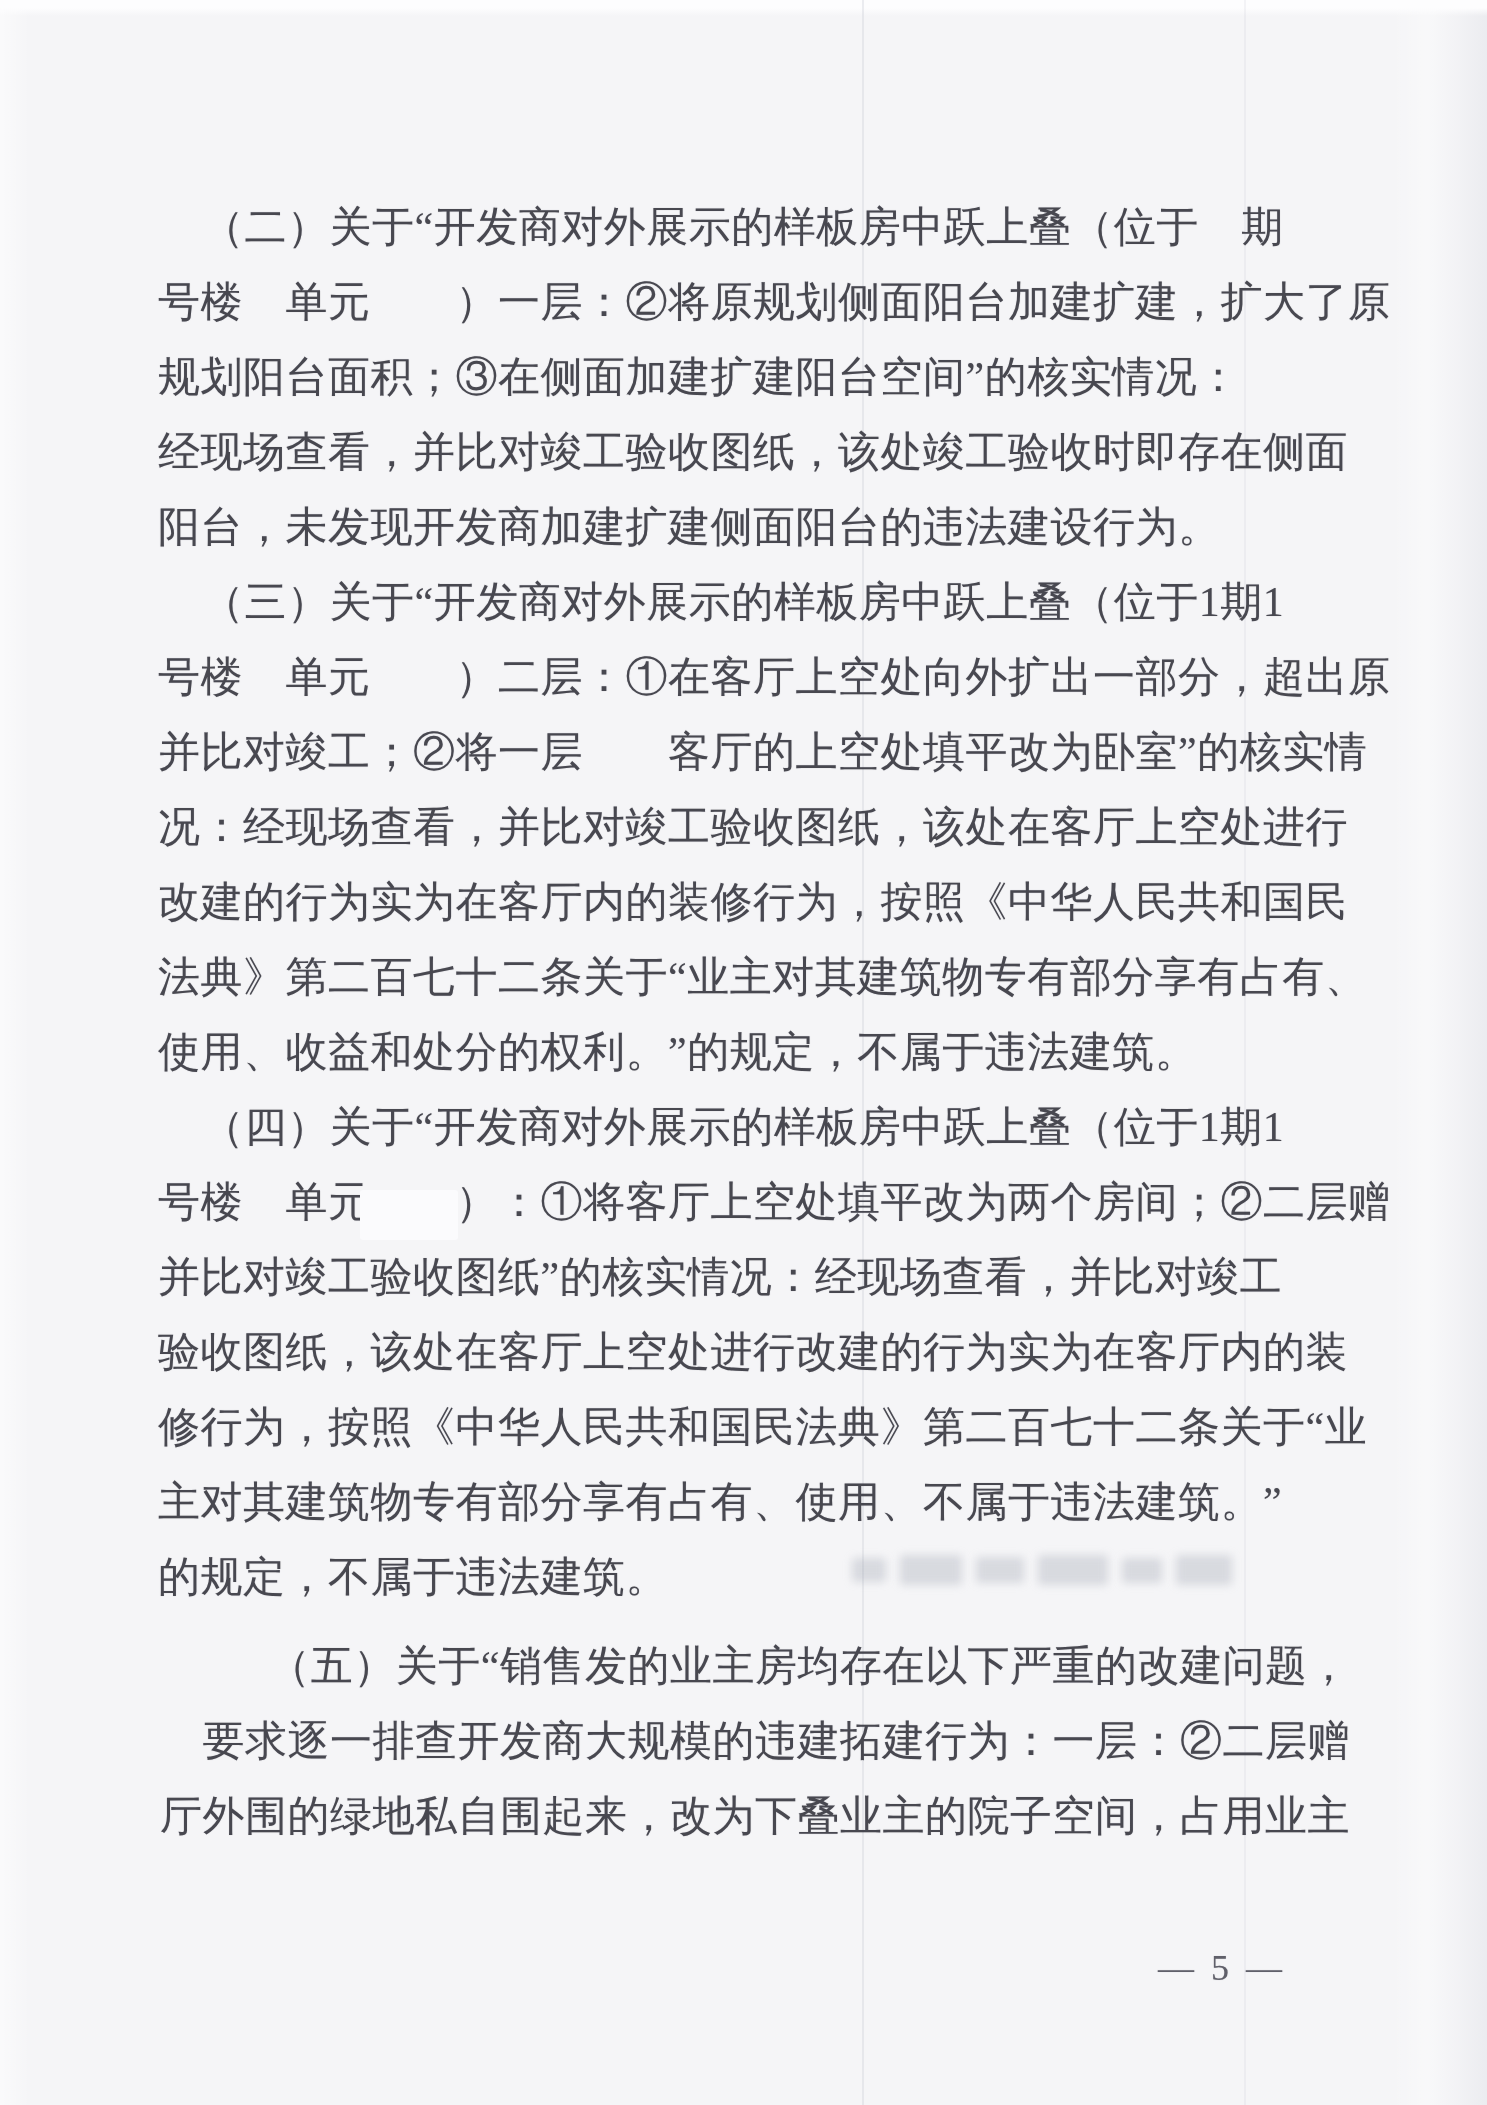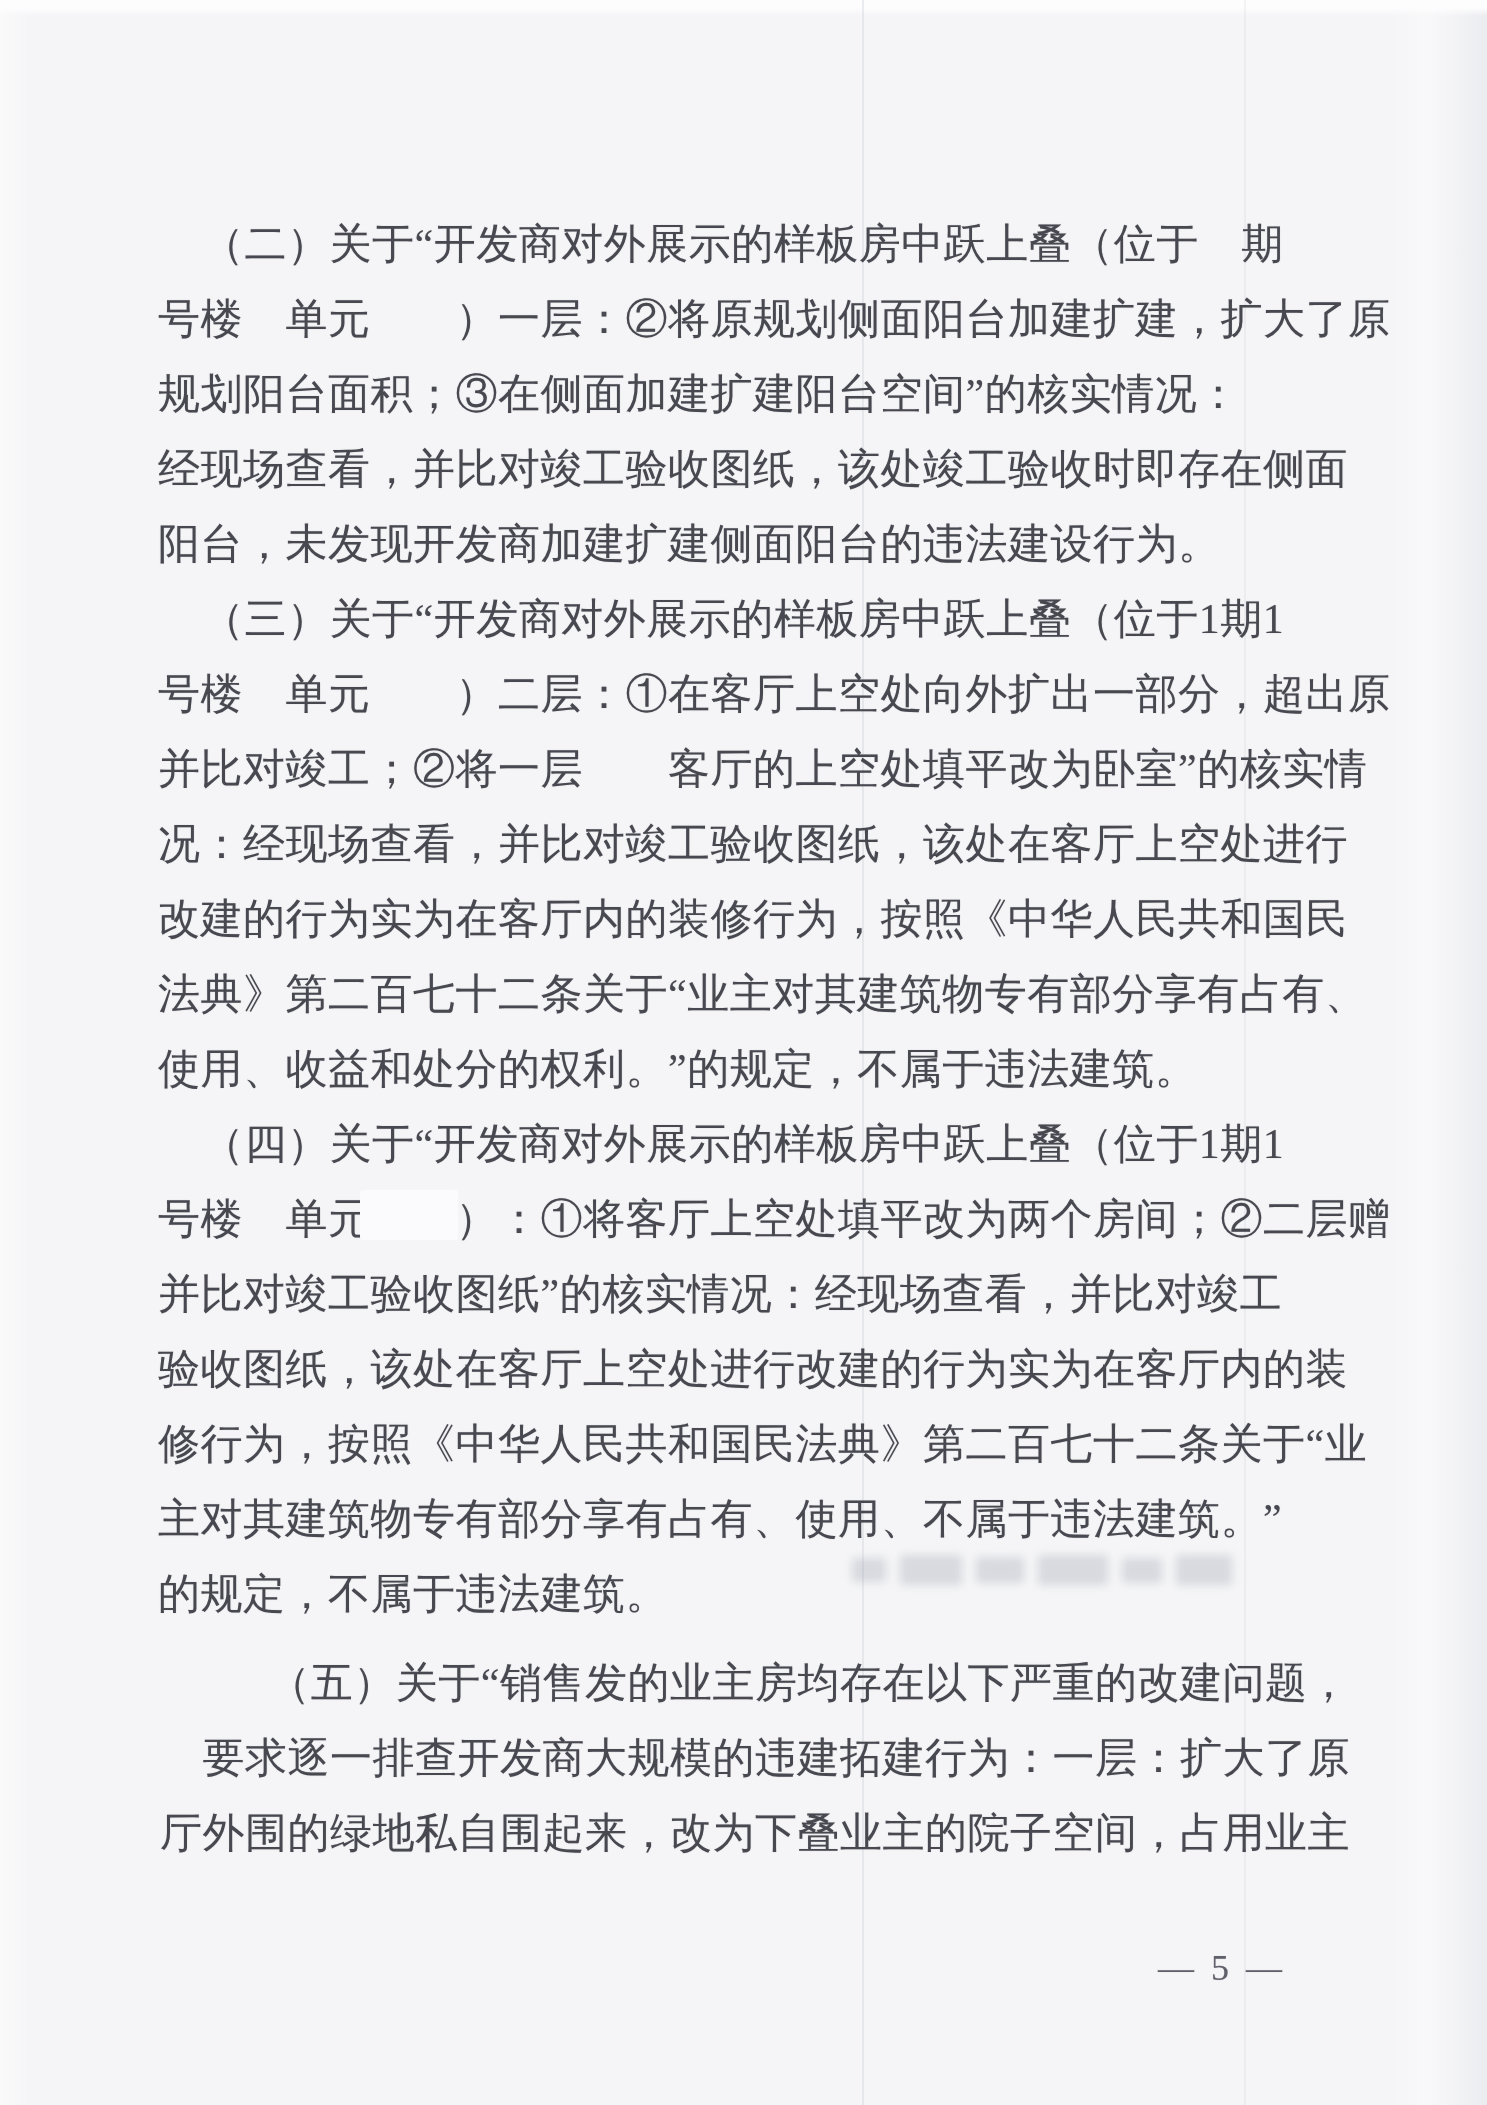--- a/index.html
+++ b/index.html
@@ -27,21 +27,21 @@
     width: 2px;
     height: 2105px;
     pointer-events: none;
   }
   .crease-a { left: 862px;  background: rgba(190,194,203,0.28); }
   .crease-b { left: 1244px; background: rgba(198,202,210,0.18); }
 
   .doc-body {
     position: absolute;
     left: 158px;
-    top: 207px;
+    top: 190px;
     width: 1192px;
   }
   .paragraph { position: relative; }
   .paragraph.gap-before { margin-top: 14px; text-align: right; }
   .line {
     height: 75px;
     line-height: 75px;
     font-size: 42px;
     letter-spacing: 0.5px;
     white-space: nowrap;
@@ -129,21 +129,21 @@
         <div class="line indent">（四）关于“开发商对外展示的样板房中跃上叠（位于1期1</div>
         <div class="line">号楼　单元　　）：①将客厅上空处填平改为两个房间；②二层赠</div>
         <div class="line">并比对竣工验收图纸”的核实情况：经现场查看，并比对竣工</div>
         <div class="line">验收图纸，该处在客厅上空处进行改建的行为实为在客厅内的装</div>
         <div class="line">修行为，按照《中华人民共和国民法典》第二百七十二条关于“业</div>
         <div class="line">主对其建筑物专有部分享有占有、使用、不属于违法建筑。”</div>
         <div class="line">的规定，不属于违法建筑。</div>
       </div>
       <div class="paragraph gap-before">
         <div class="line indent">（五）关于“销售发的业主房均存在以下严重的改建问题，</div>
-        <div class="line">要求逐一排查开发商大规模的违建拓建行为：一层：扩大了原</div>
+        <div class="line">要求逐一排查开发商大规模的违建拓建行为：一层：②二层赠</div>
         <div class="line">厅外围的绿地私自围起来，改为下叠业主的院子空间，占用业主</div>
       </div>
     </div>
 
   <div class="redaction-patch"></div>
 
   <div class="bleed-band">
     <div class="bleed-blob bb1"></div>
     <div class="bleed-blob bb2"></div>
     <div class="bleed-blob bb3"></div>

